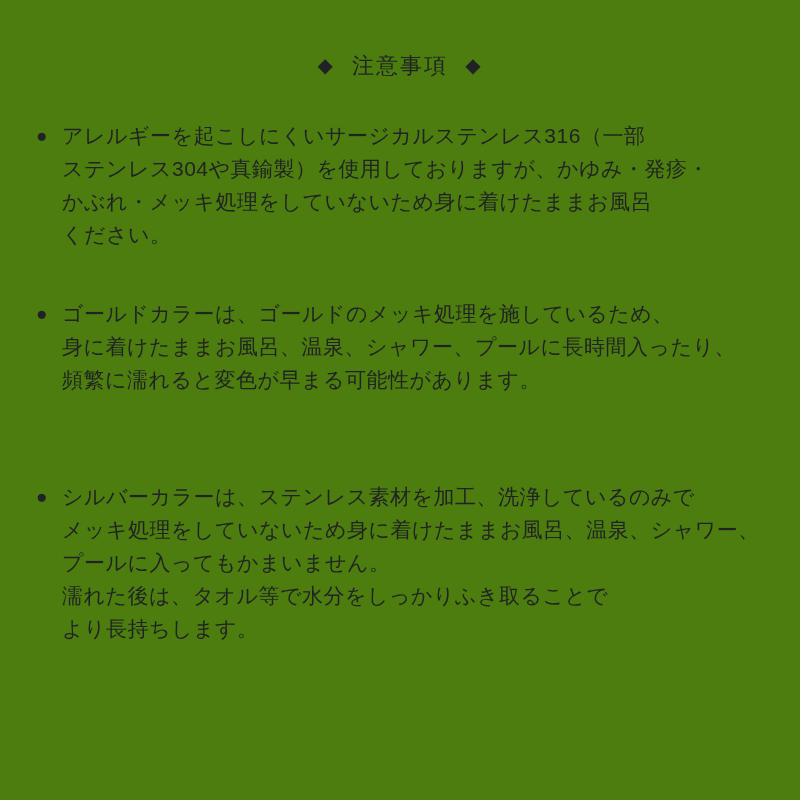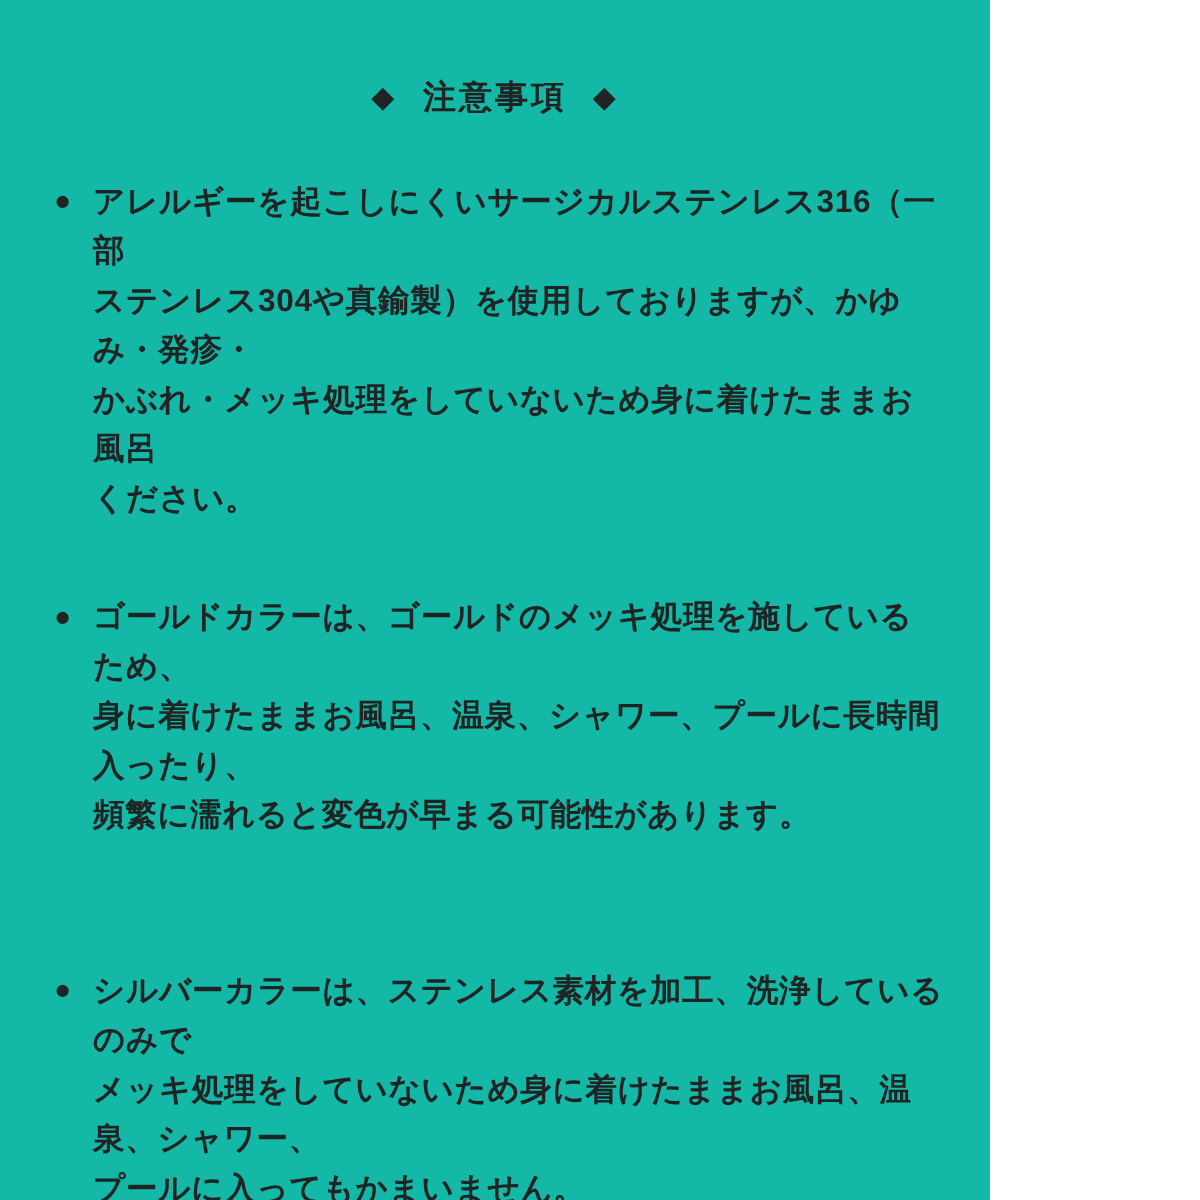--- a/index.html
+++ b/index.html
@@ -2,26 +2,26 @@
 <html lang="ja"><head>
 <meta charset="utf-8">
 <style>
   html, body {
     margin: 0;
     padding: 0;
     background: #ffffff;
   }
   .page {
     position: relative;
-    width: 660px;
+    width: 800px;
     height: 800px;
-    background: #14b8a6;
+    background: #4d7c0f;
     color: #1f2323;
     font-family: "Liberation Sans", "DejaVu Sans", sans-serif;
-    font-weight: bold;
+    font-weight: normal;
     overflow: hidden;
     box-sizing: border-box;
   }
   .title {
     padding-top: 50px;
     text-align: center;
     font-size: 22px;
     line-height: 30px;
     letter-spacing: 2px;
     white-space: nowrap;
@@ -89,19 +89,19 @@
 頻繁に濡れると変色が早まる可能性があります。</div>
     </div>
 
     <div class="gap-large"></div>
 
     <div class="notice">
       <span class="bullet">●</span>
       <div class="notice-text">シルバーカラーは、ステンレス素材を加工、洗浄しているのみで
 メッキ処理をしていないため身に着けたままお風呂、温泉、シャワー、
 プールに入ってもかまいません。
-ください、タオル等で水分をしっかりふき取ることで
+濡れた後は、タオル等で水分をしっかりふき取ることで
 より長持ちします。</div>
     </div>
 
   </div>
 
 </div>
 
 </body></html>

